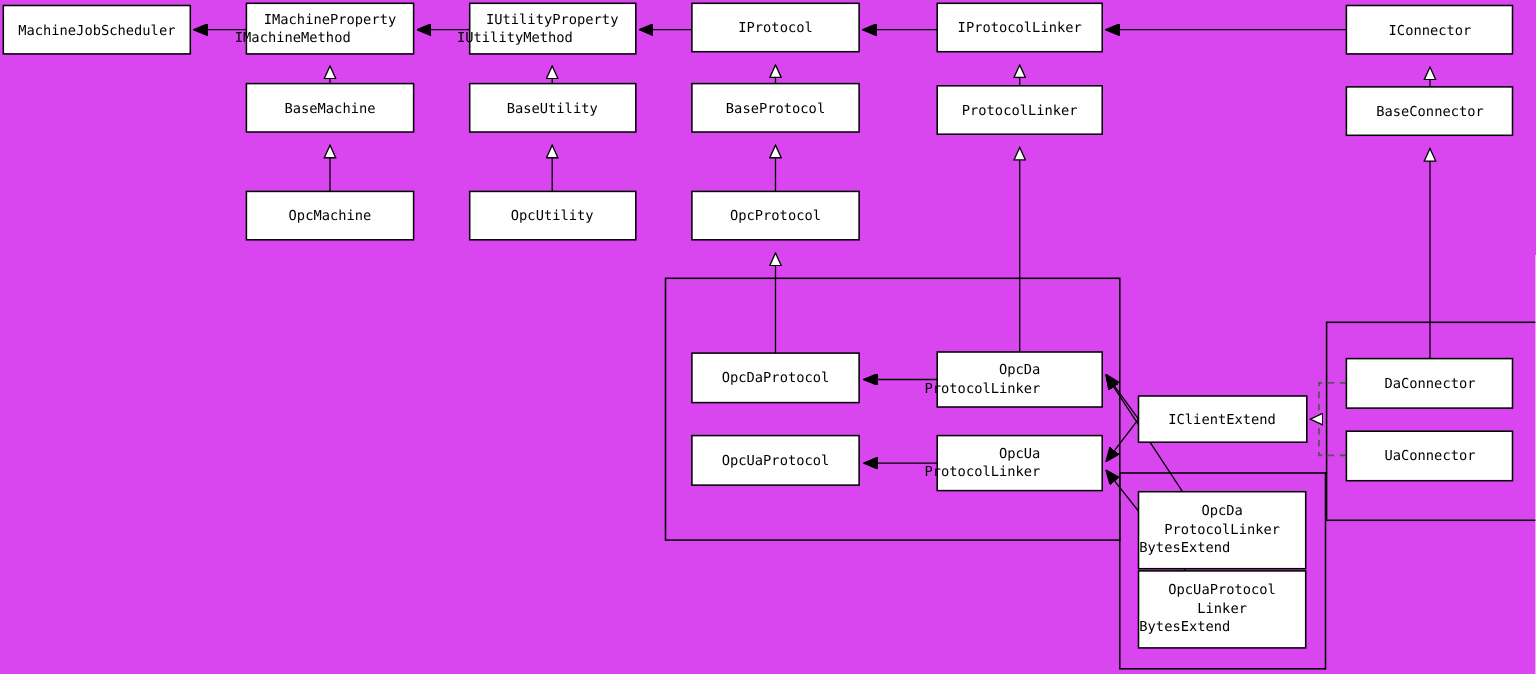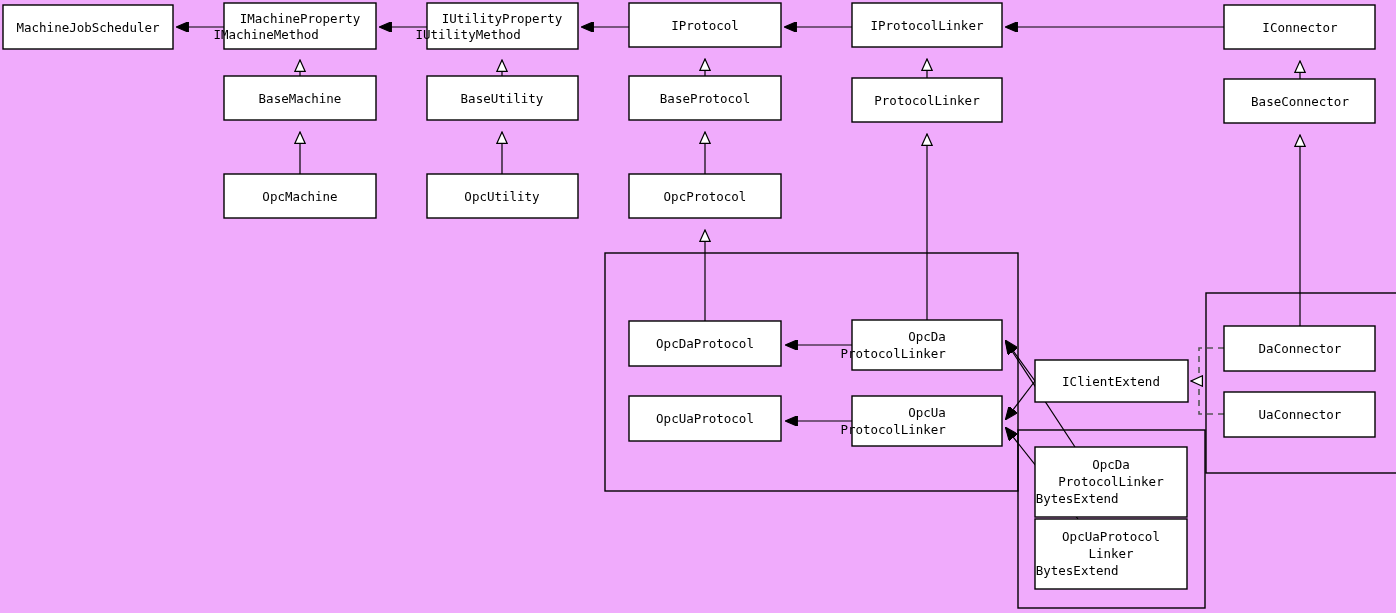--- a/index.html
+++ b/index.html
@@ -10,21 +10,21 @@
   body {
     width: 1396px;
     height: 613px;
     font-family: "DejaVu Sans Mono", "Liberation Mono", monospace;
     overflow: hidden;
   }
   #diagram-root {
     position: relative;
     width: 1396px;
     height: 613px;
-    background: #f0abfc;
+    background: #d946ef;
   }
   svg.diagram {
     position: absolute;
     left: 0;
     top: 0;
     width: 1396px;
     height: 613px;
   }
   .cls-box {
     fill: #ffffff;

